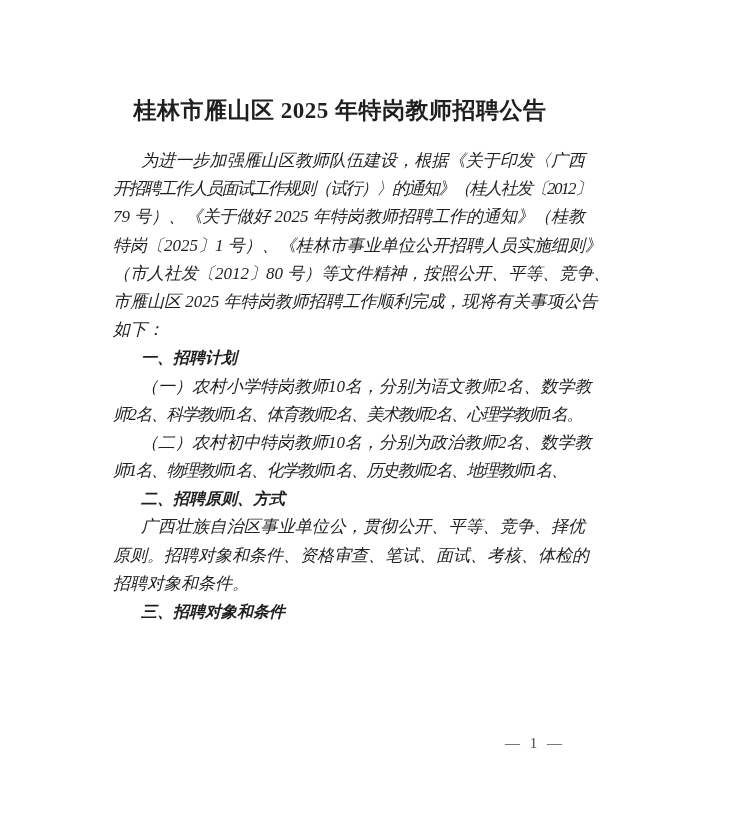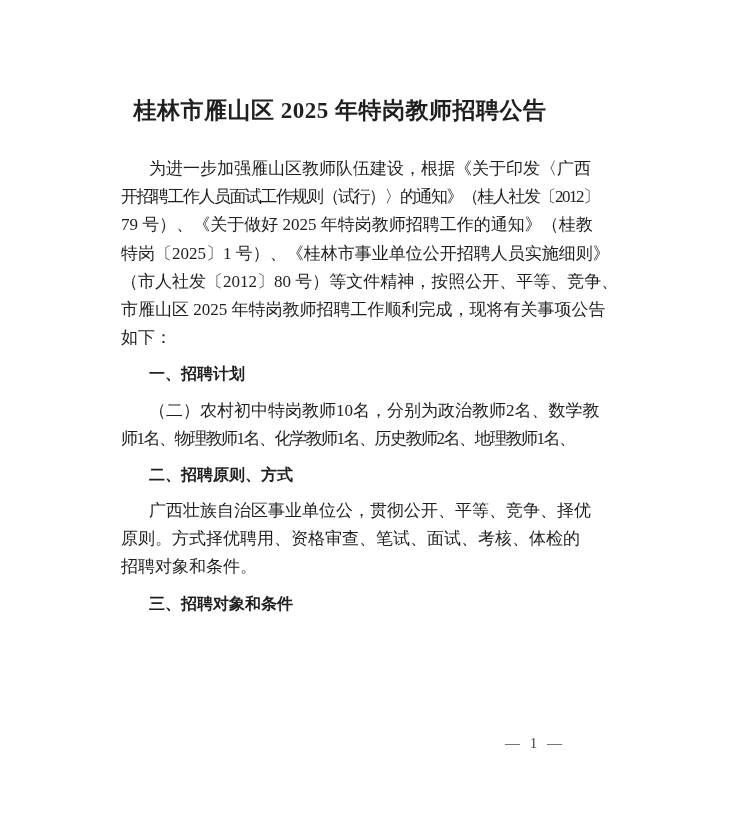--- a/index.html
+++ b/index.html
@@ -33,21 +33,22 @@
     line-height: 32px;
     white-space: nowrap;
   }
   .doc-body {
     position: absolute;
     top: 147px;
     left: 113px;
     width: 472px;
   }
   .block {
-    margin: 8px;
+    margin: 0;
+    font-style: italic;
   }
   .line {
     font-size: 17px;
     line-height: 28.2px;
     height: 28.2px;
     text-align: justify;
     text-align-last: justify;
     white-space: nowrap;
     overflow: visible;
   }
@@ -96,29 +97,33 @@
         <div class="line">79 号）、《关于做好 2025 年特岗教师招聘工作的通知》（桂教</div>
         <div class="line">特岗〔2025〕1 号）、《桂林市事业单位公开招聘人员实施细则》</div>
         <div class="line">（市人社发〔2012〕80 号）等文件精神，按照公开、平等、竞争、</div>
         <div class="line">市雁山区 2025 年特岗教师招聘工作顺利完成，现将有关事项公告</div>
         <div class="line last">如下：</div>
       </div>
       <div class="block heading">
         <div class="line indent last">一、招聘计划</div>
       </div>
       <div class="block paragraph">
+        <div class="line indent">（一）农村小学特岗教师10名，分别为语文教师2名、数学教</div>
+        <div class="line last tight">师2名、科学教师1名、体育教师2名、美术教师2名、心理学教师1名。</div>
+      </div>
+      <div class="block paragraph">
         <div class="line indent">（二）农村初中特岗教师10名，分别为政治教师2名、数学教</div>
         <div class="line tight">师1名、物理教师1名、化学教师1名、历史教师2名、地理教师1名、</div>
       </div>
       <div class="block heading">
         <div class="line indent last">二、招聘原则、方式</div>
       </div>
       <div class="block paragraph">
         <div class="line indent">广西壮族自治区事业单位公，贯彻公开、平等、竞争、择优</div>
-        <div class="line">原则。方式择优聘用、资格审查、笔试、面试、考核、体检的</div>
+        <div class="line">原则。招聘对象和条件、资格审查、笔试、面试、考核、体检的</div>
         <div class="line last">招聘对象和条件。</div>
       </div>
       <div class="block heading">
         <div class="line indent last">三、招聘对象和条件</div>
       </div>
     </div>
 
   <div class="page-number">— 1 —</div>
 </div>
 

